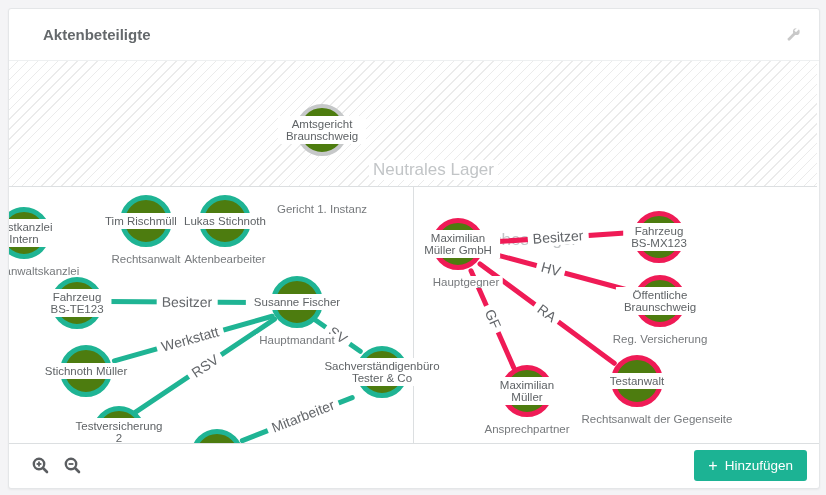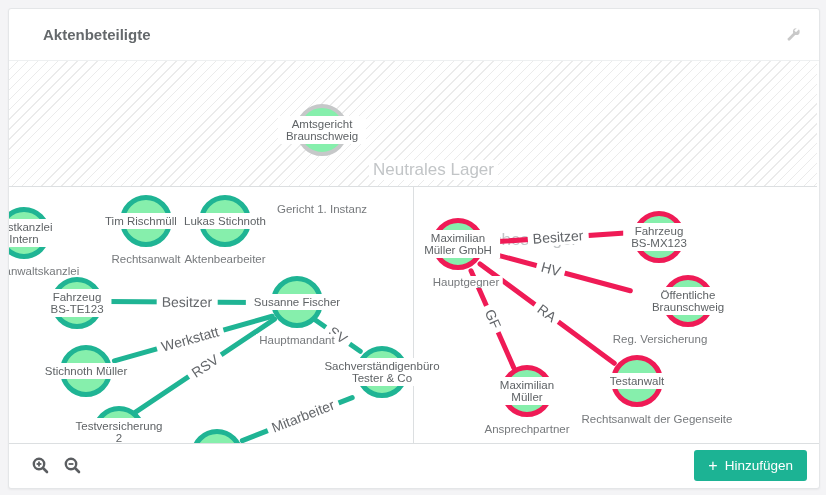--- a/index.html
+++ b/index.html
@@ -17,21 +17,21 @@
   .panel-left{left:0;width:404px;}
   .panel-right{left:404px;right:0;border-left:1px solid #dcdfe1;}
   .zone-label{position:absolute;font-size:17px;color:#c2c5c7;background:#fff;padding:0 4px;white-space:nowrap;z-index:2;}
   .zone-label.neutral{left:360px;top:99px;}
   .zone-label.own{left:286px;top:138px;}
   .zone-label.opposing{left:411px;top:133px;margin-top:36px;}
 
   #graph{position:absolute;left:0;top:0;width:808px;height:382px;z-index:3;}
   .edge{position:absolute;height:5px;margin-top:-2px;border-radius:2.5px;transform-origin:0 50%;z-index:1;}
   .edge-label{position:absolute;z-index:2;background:#fff;padding:0 5px;font-size:14px;color:#63666a;white-space:nowrap;}
-  .node{position:absolute;box-sizing:border-box;border-style:solid;border-radius:50%;background:#86efac;z-index:3;}
+  .node{position:absolute;box-sizing:border-box;border-style:solid;border-radius:50%;background:#4d7c0f;z-index:3;}
   .node-name{position:absolute;left:50%;top:50%;transform:translate(-50%,-50%);background:#fff;
              padding:2px 8px;font-size:11.5px;line-height:12px;color:#5f6366;text-align:center;white-space:nowrap;}
   .node-role{position:absolute;transform:translateX(-50%);z-index:3;background:#fff;padding:0 3px;
              font-size:11.5px;line-height:12px;color:#76797c;white-space:nowrap;}
 
   .toolbar{position:relative;height:44px;border-top:1px solid #dcdfe1;display:flex;align-items:center;
            padding:0 12px;box-sizing:border-box;background:#fff;border-radius:0 0 3px 3px;}
   .zoom-btn{background:none;border:none;padding:4px;margin-left:7px;cursor:pointer;line-height:0;}
   .add-btn{margin-left:auto;display:flex;align-items:center;gap:7px;height:31px;padding:0 14px;
            border:none;border-radius:3px;color:#fff;font-size:13.5px;cursor:pointer;font-family:inherit;}
@@ -141,21 +141,21 @@
               <div>Müller GmbH</div>
             </div>
           </div>
           <div class="node-role" style="left: 449px; top: 215px; margin-left: 8px;">Hauptgegner</div>
           <div class="node" style="left: 624px; top: 150px; width: 52px; height: 52px; border-color: rgb(239, 27, 86); border-width: 5px;">
             <div class="node-name">
               <div>Fahrzeug</div>
               <div>BS-MX123</div>
             </div>
           </div>
-          <div class="node" style="left: 653px; top: 214px; width: 52px; height: 52px; border-color: rgb(239, 27, 86); border-width: 5px;">
+          <div class="node" style="left: 625px; top: 214px; width: 52px; height: 52px; border-color: rgb(239, 27, 86); border-width: 5px;">
             <div class="node-name">
               <div>Öffentliche</div>
               <div>Braunschweig</div>
             </div>
           </div>
           <div class="node-role" style="left: 651px; top: 272px;">Reg. Versicherung</div>
           <div class="node" style="left: 492px; top: 304px; width: 52px; height: 52px; border-color: rgb(239, 27, 86); border-width: 5px;">
             <div class="node-name">
               <div>Maximilian</div>
               <div>Müller</div>

